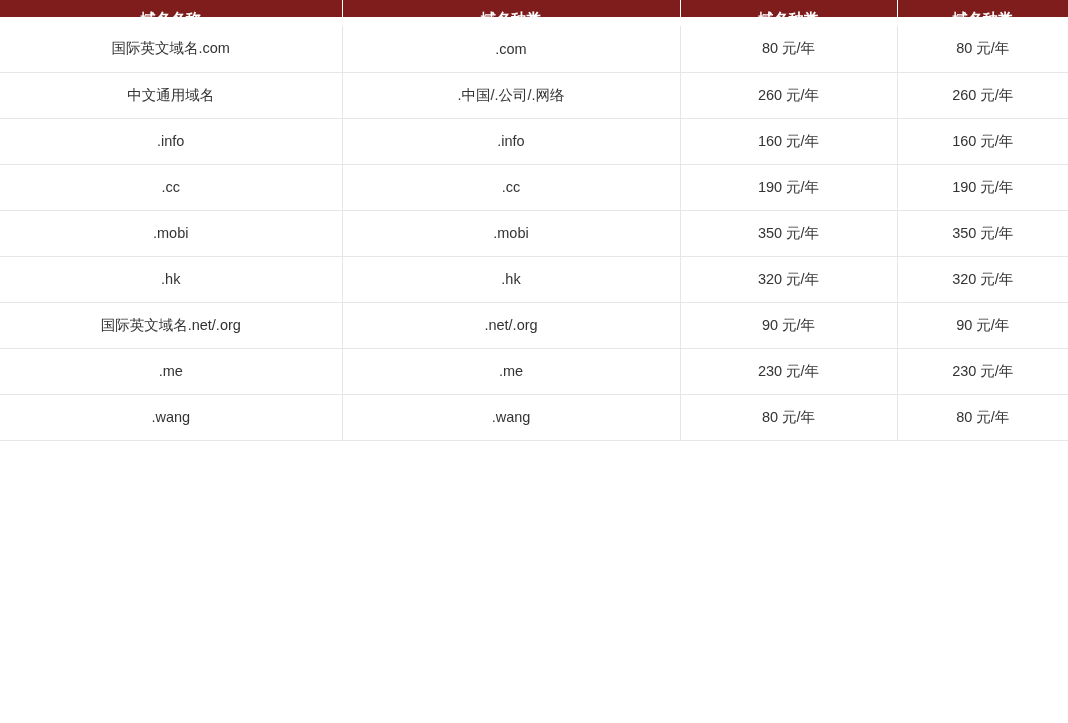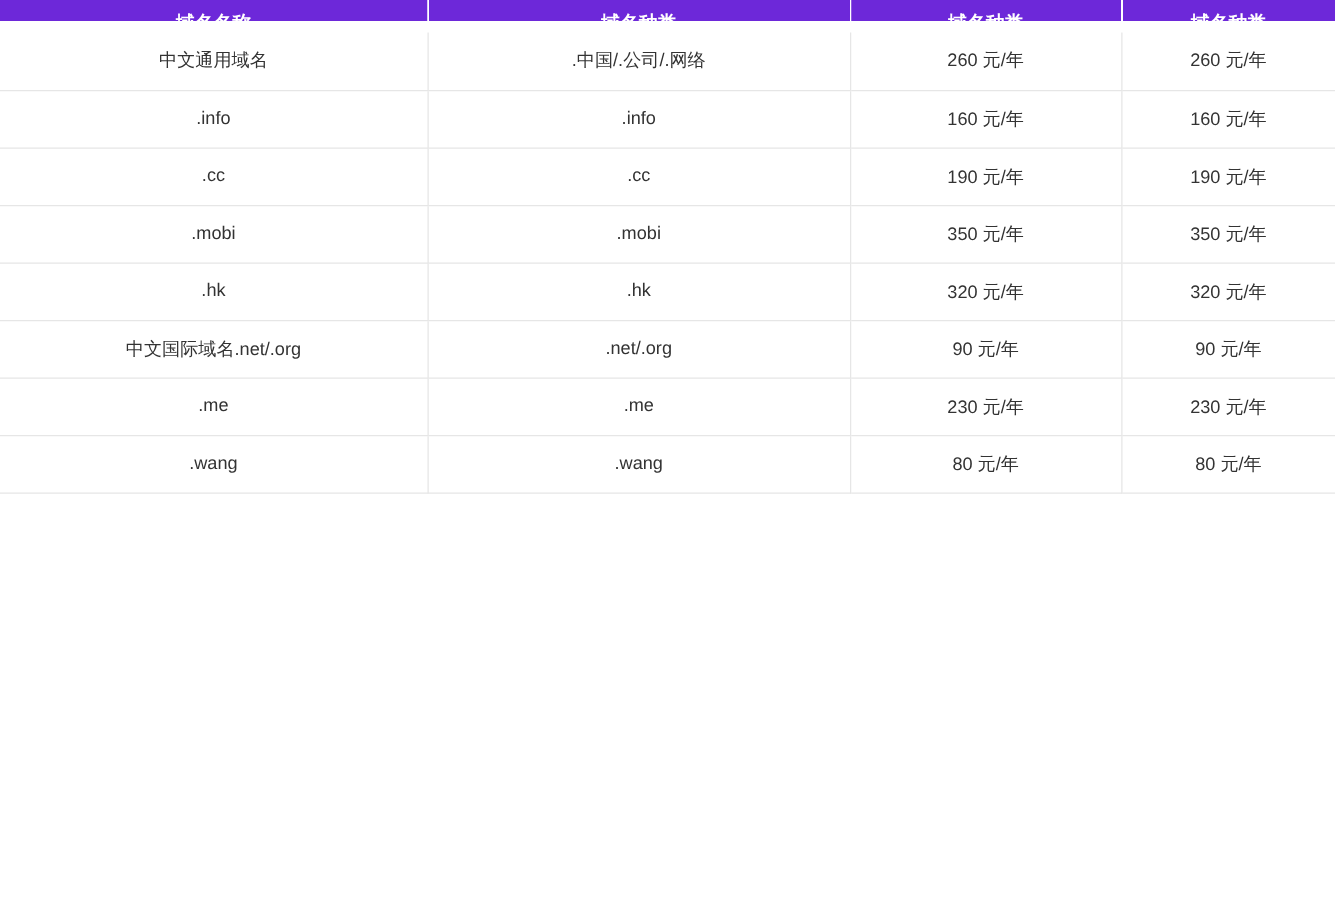--- a/index.html
+++ b/index.html
@@ -15,21 +15,21 @@
   }
 
   .price-table {
     width: 1068px;
     border-collapse: collapse;
     table-layout: fixed;
   }
 
   
   .price-table thead tr {
-    background: #6d28d9;
+    background: #7f1d1d;
   }
   .price-table thead th {
     height: 26px;
     padding: 0;
     margin: 0;
     color: #ffffff;
     font-size: 15px;
     font-weight: bold;
     text-align: center;
     vertical-align: bottom;
@@ -97,20 +97,26 @@
       <th>
         <span class="header-clip">域名种类</span>
       </th>
       <th class="last-col">
         <span class="header-clip">域名种类</span>
       </th>
     </tr>
   </thead>
   <tbody id="table-body">
       <tr>
+        <td>国际英文域名.com</td>
+        <td>.com</td>
+        <td>80 元/年</td>
+        <td class="last-col">80 元/年</td>
+      </tr>
+      <tr>
         <td>中文通用域名</td>
         <td>.中国/.公司/.网络</td>
         <td>260 元/年</td>
         <td class="last-col">260 元/年</td>
       </tr>
       <tr>
         <td>.info</td>
         <td>.info</td>
         <td>160 元/年</td>
         <td class="last-col">160 元/年</td>
@@ -127,21 +133,21 @@
         <td>350 元/年</td>
         <td class="last-col">350 元/年</td>
       </tr>
       <tr>
         <td>.hk</td>
         <td>.hk</td>
         <td>320 元/年</td>
         <td class="last-col">320 元/年</td>
       </tr>
       <tr>
-        <td>中文国际域名.net/.org</td>
+        <td>国际英文域名.net/.org</td>
         <td>.net/.org</td>
         <td>90 元/年</td>
         <td class="last-col">90 元/年</td>
       </tr>
       <tr>
         <td>.me</td>
         <td>.me</td>
         <td>230 元/年</td>
         <td class="last-col">230 元/年</td>
       </tr>

